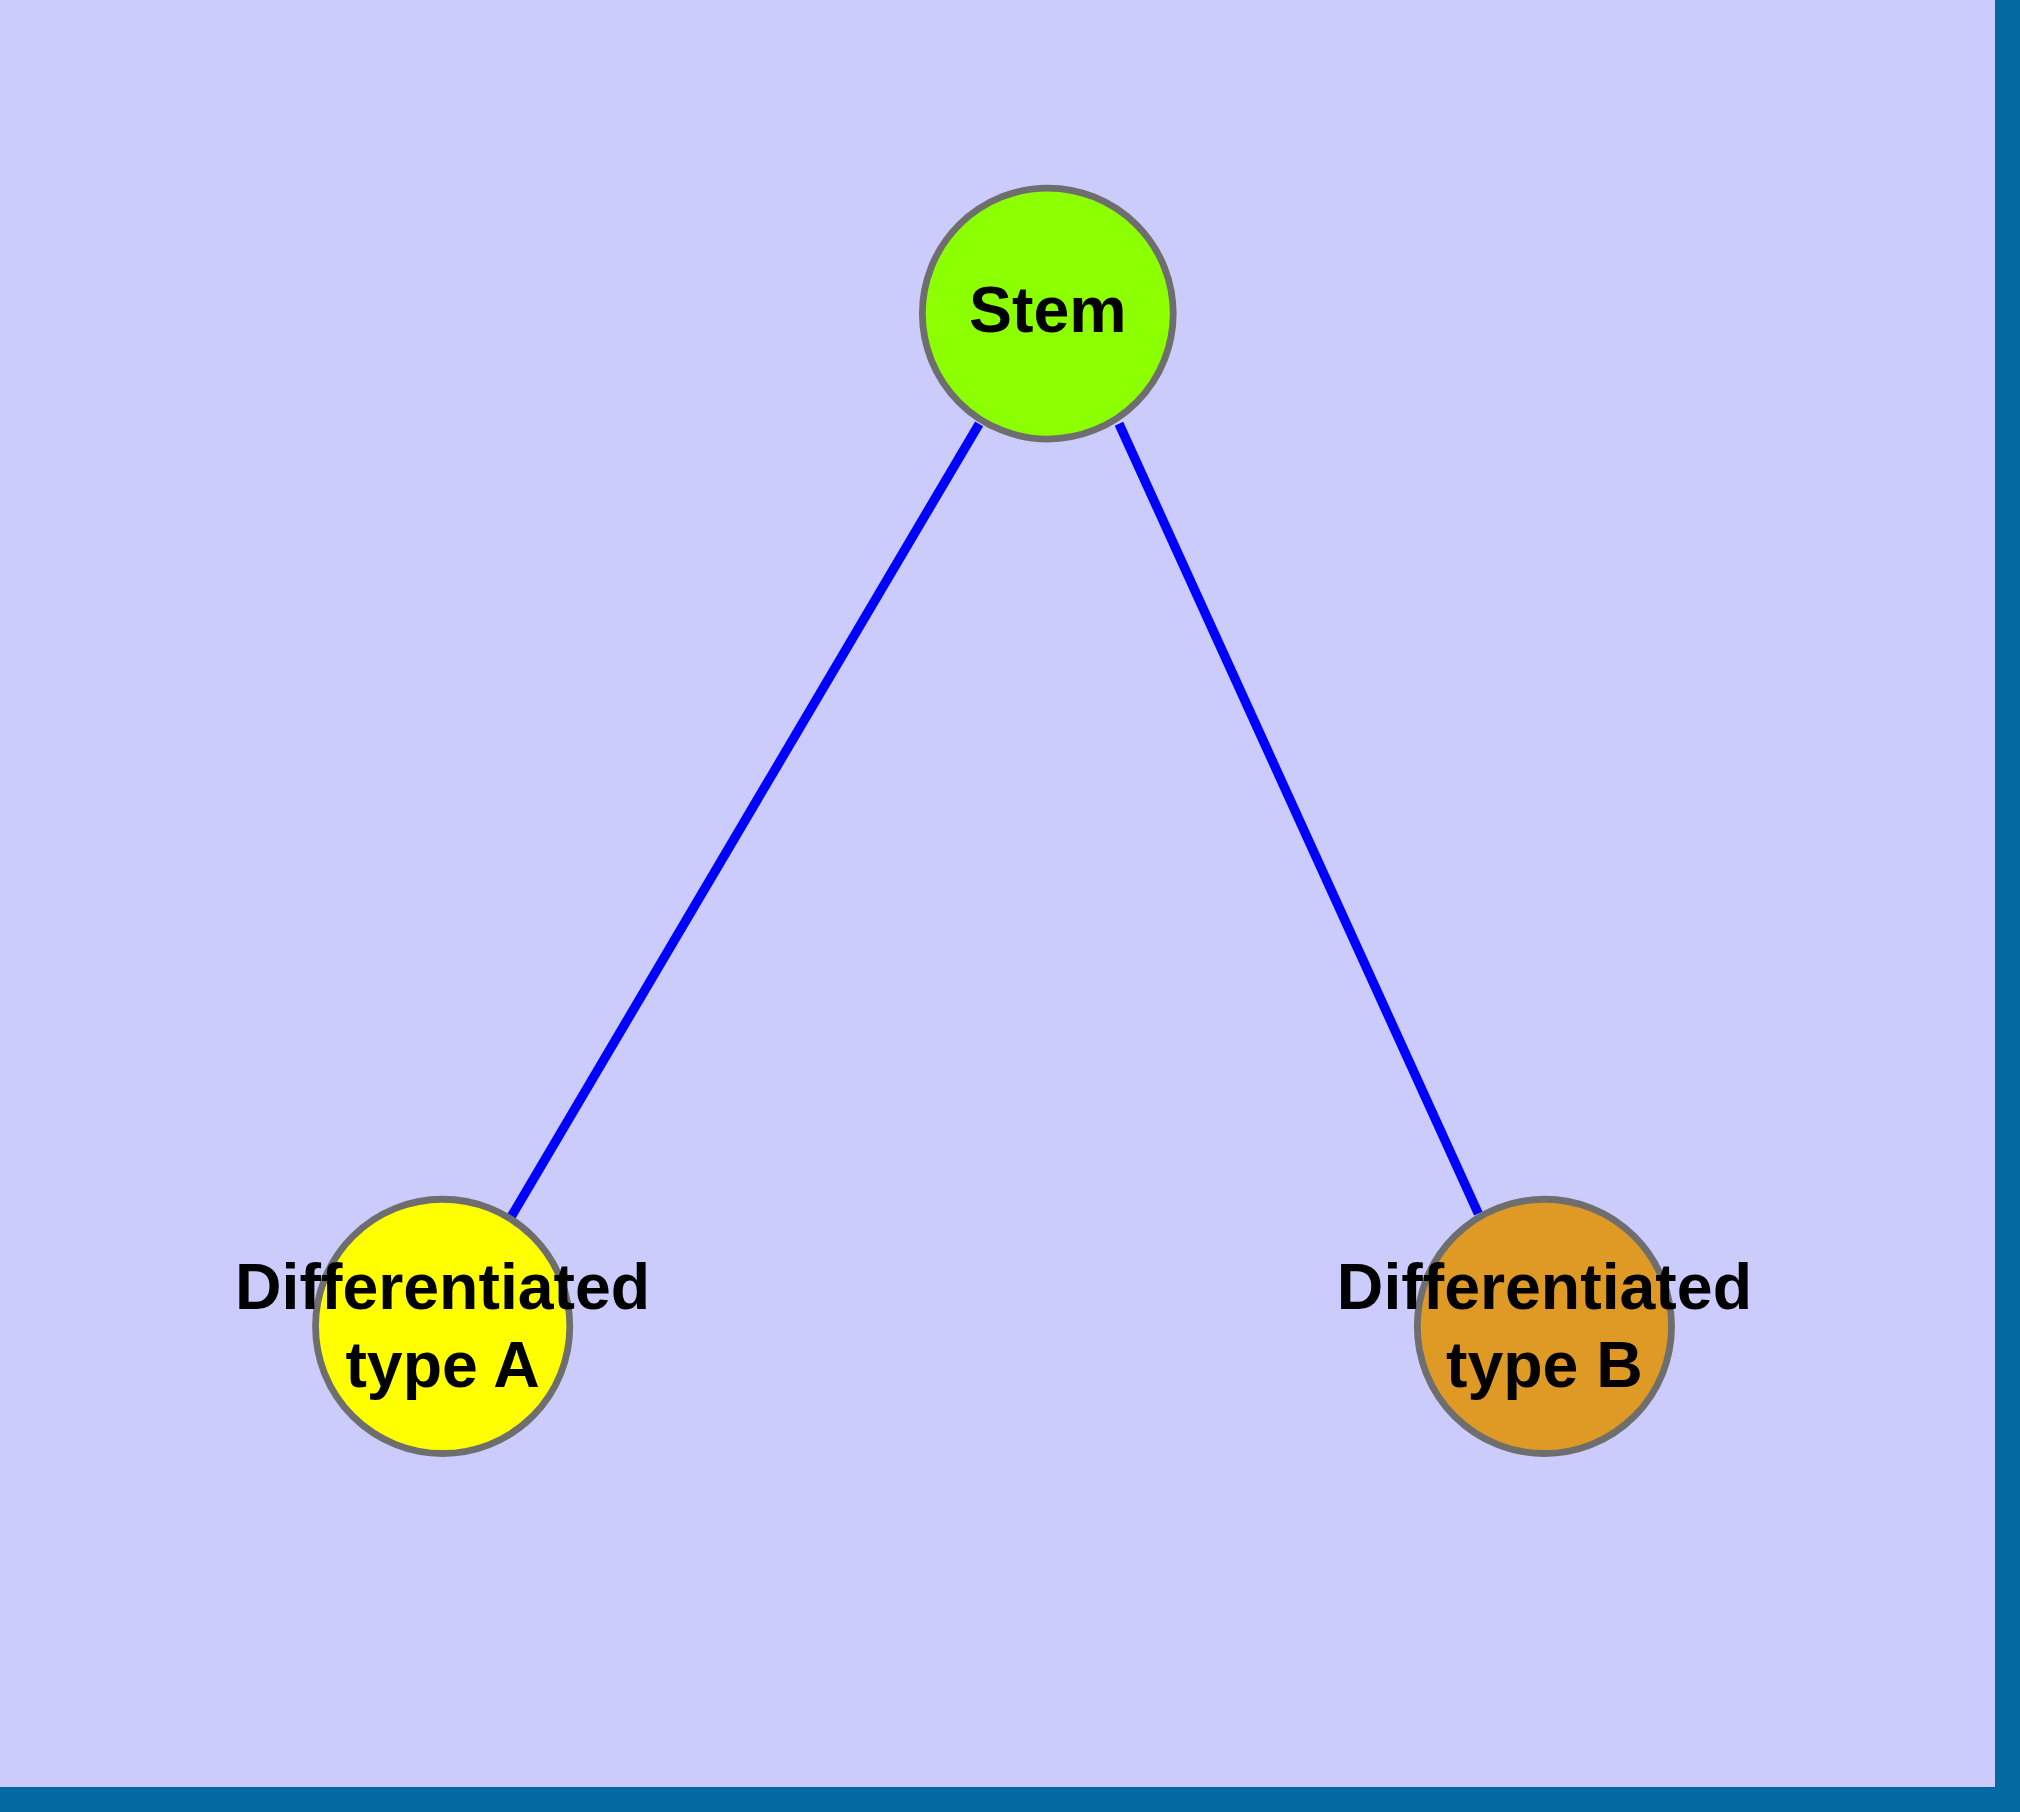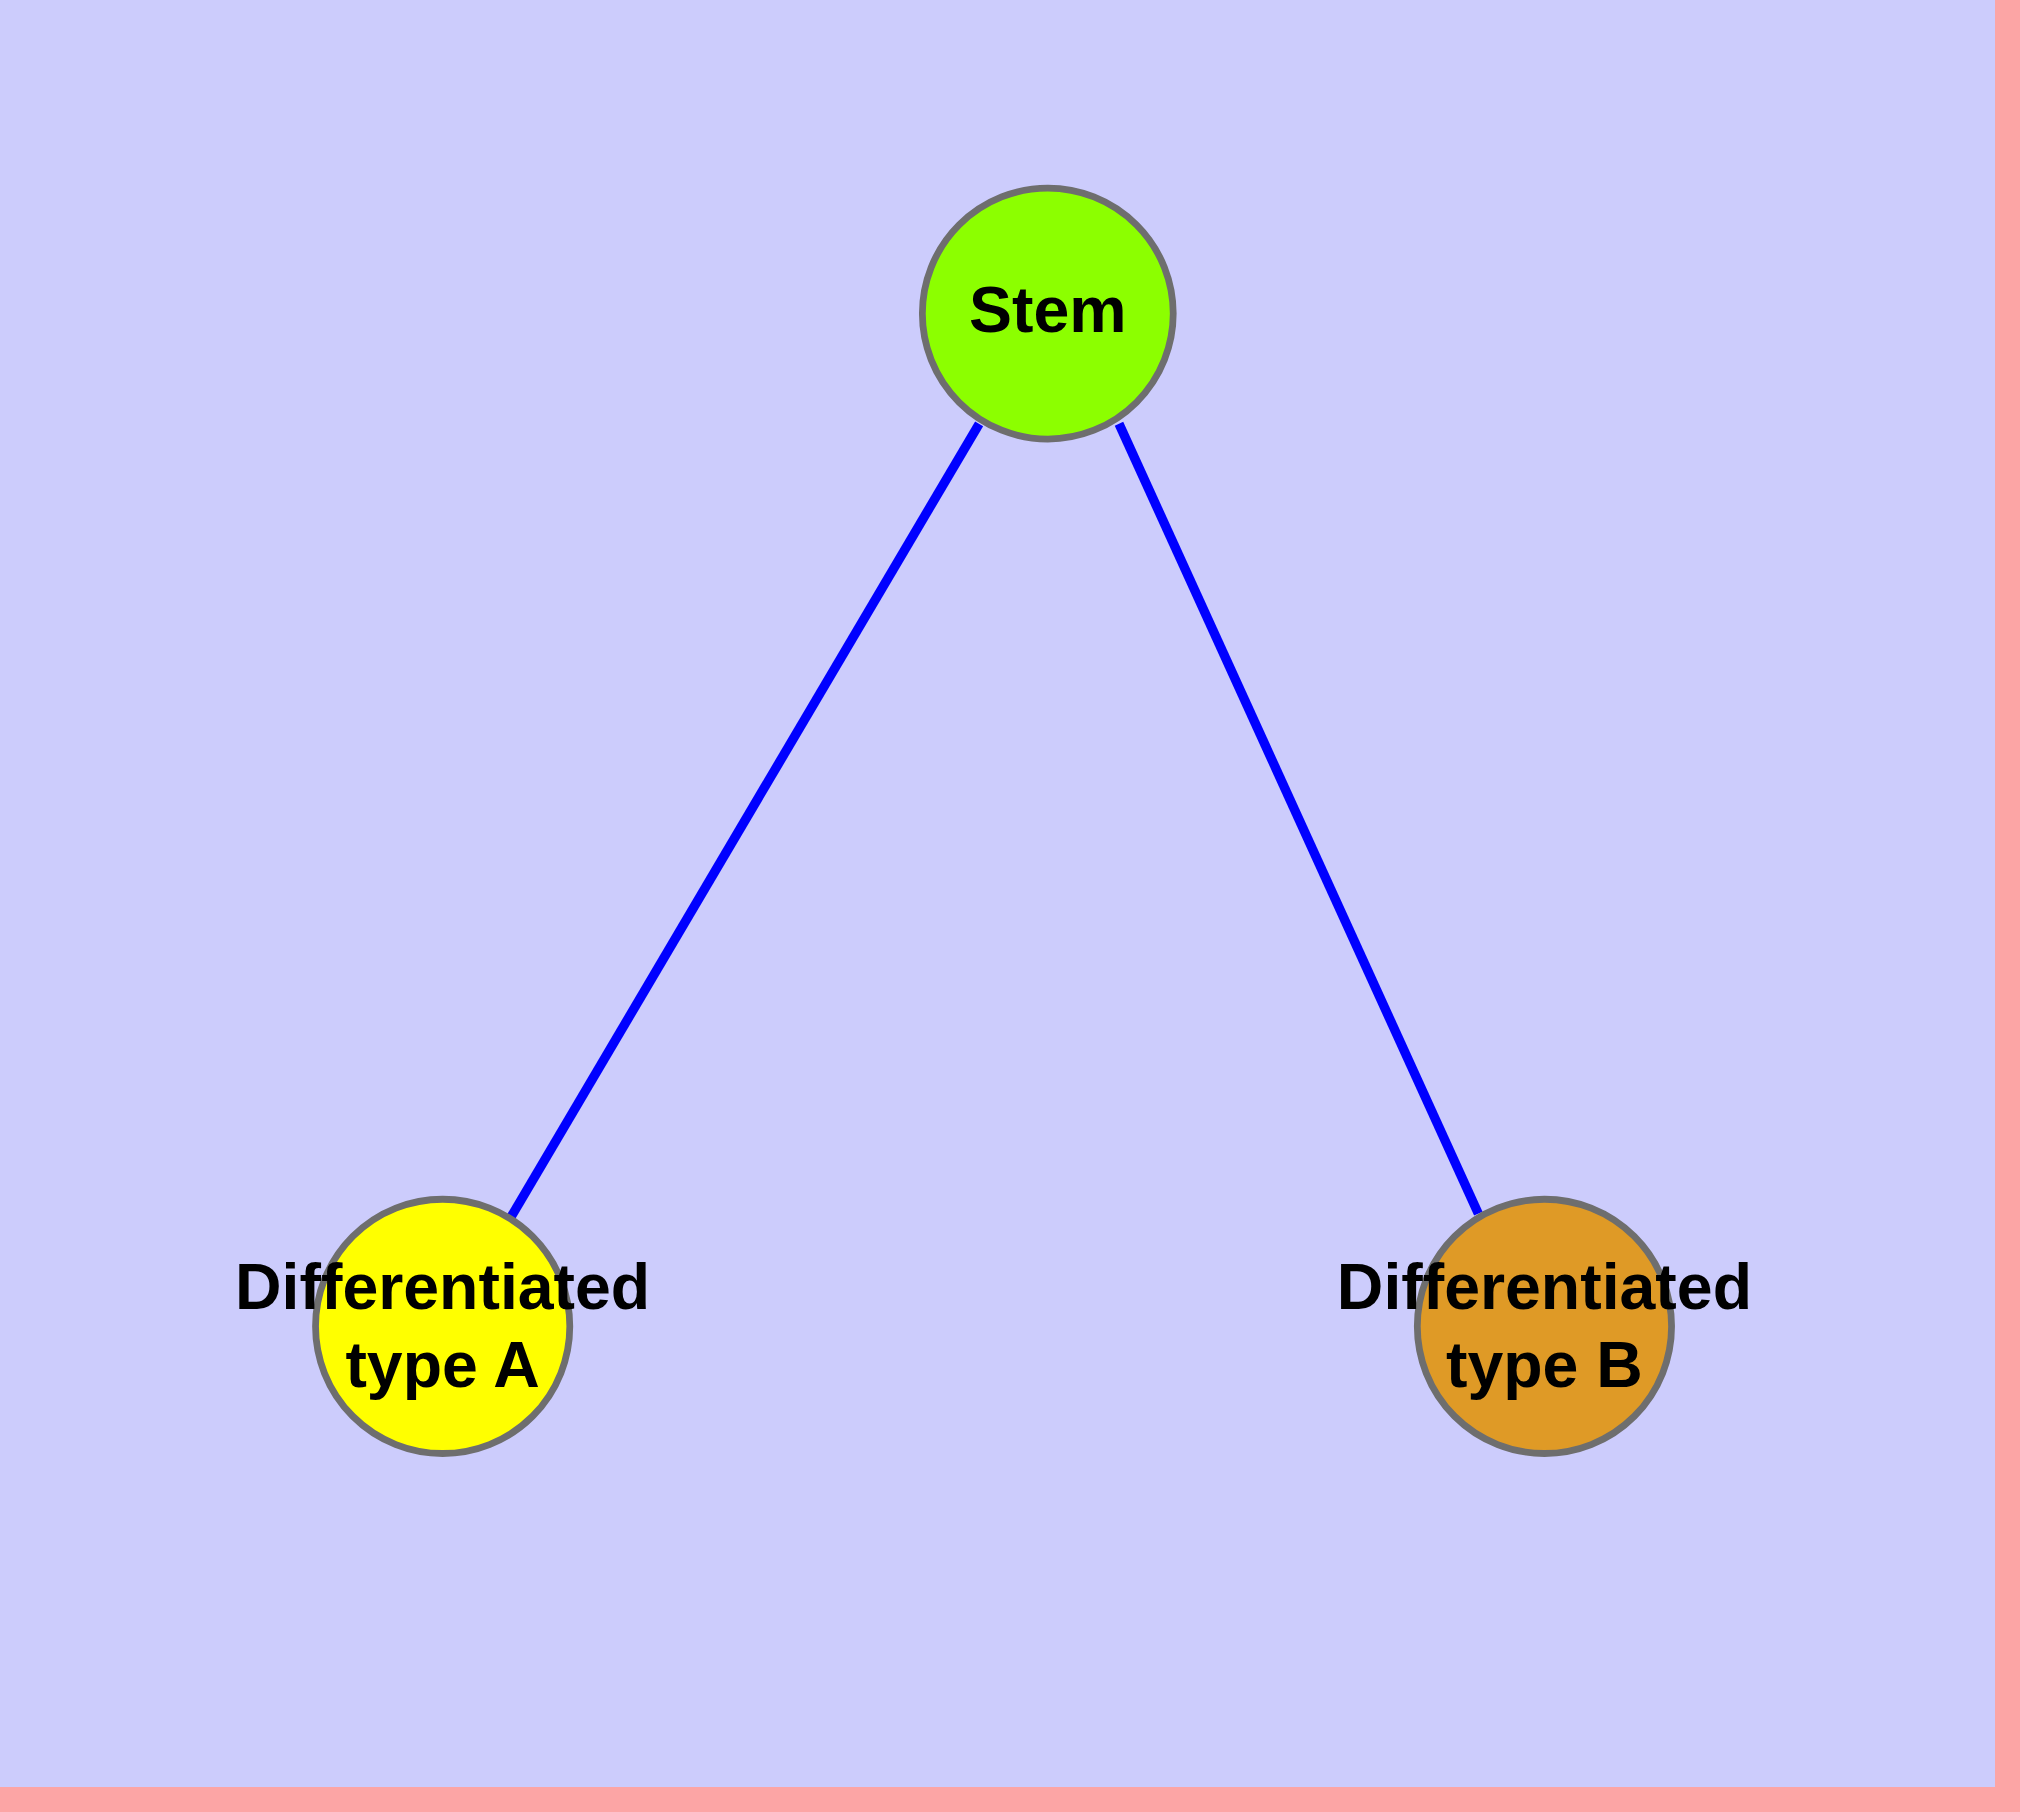--- a/index.html
+++ b/index.html
@@ -65,21 +65,21 @@
     font-family: "Liberation Sans", sans-serif;
     font-weight: bold;
     font-size: 76px;
     fill: #000000;
     text-anchor: middle;
   }
 </style>
 </head>
 <body>
 
-<div id="canvas" style="background: #fca5a5;">
+<div id="canvas" style="background: #0369a1;">
 
   <div id="plot-area" style="background: rgb(204, 204, 252);"></div>
 
   <svg id="graph-svg" viewBox="0 0 2384 2138">
 
     <g>
       <line class="edge-line" x1="1155" y1="500" x2="602" y2="1437" stroke="#0000ff"></line>
       <line class="edge-line" x1="1320" y1="500" x2="1744" y2="1432" stroke="#0000ff"></line>
     </g>
 

